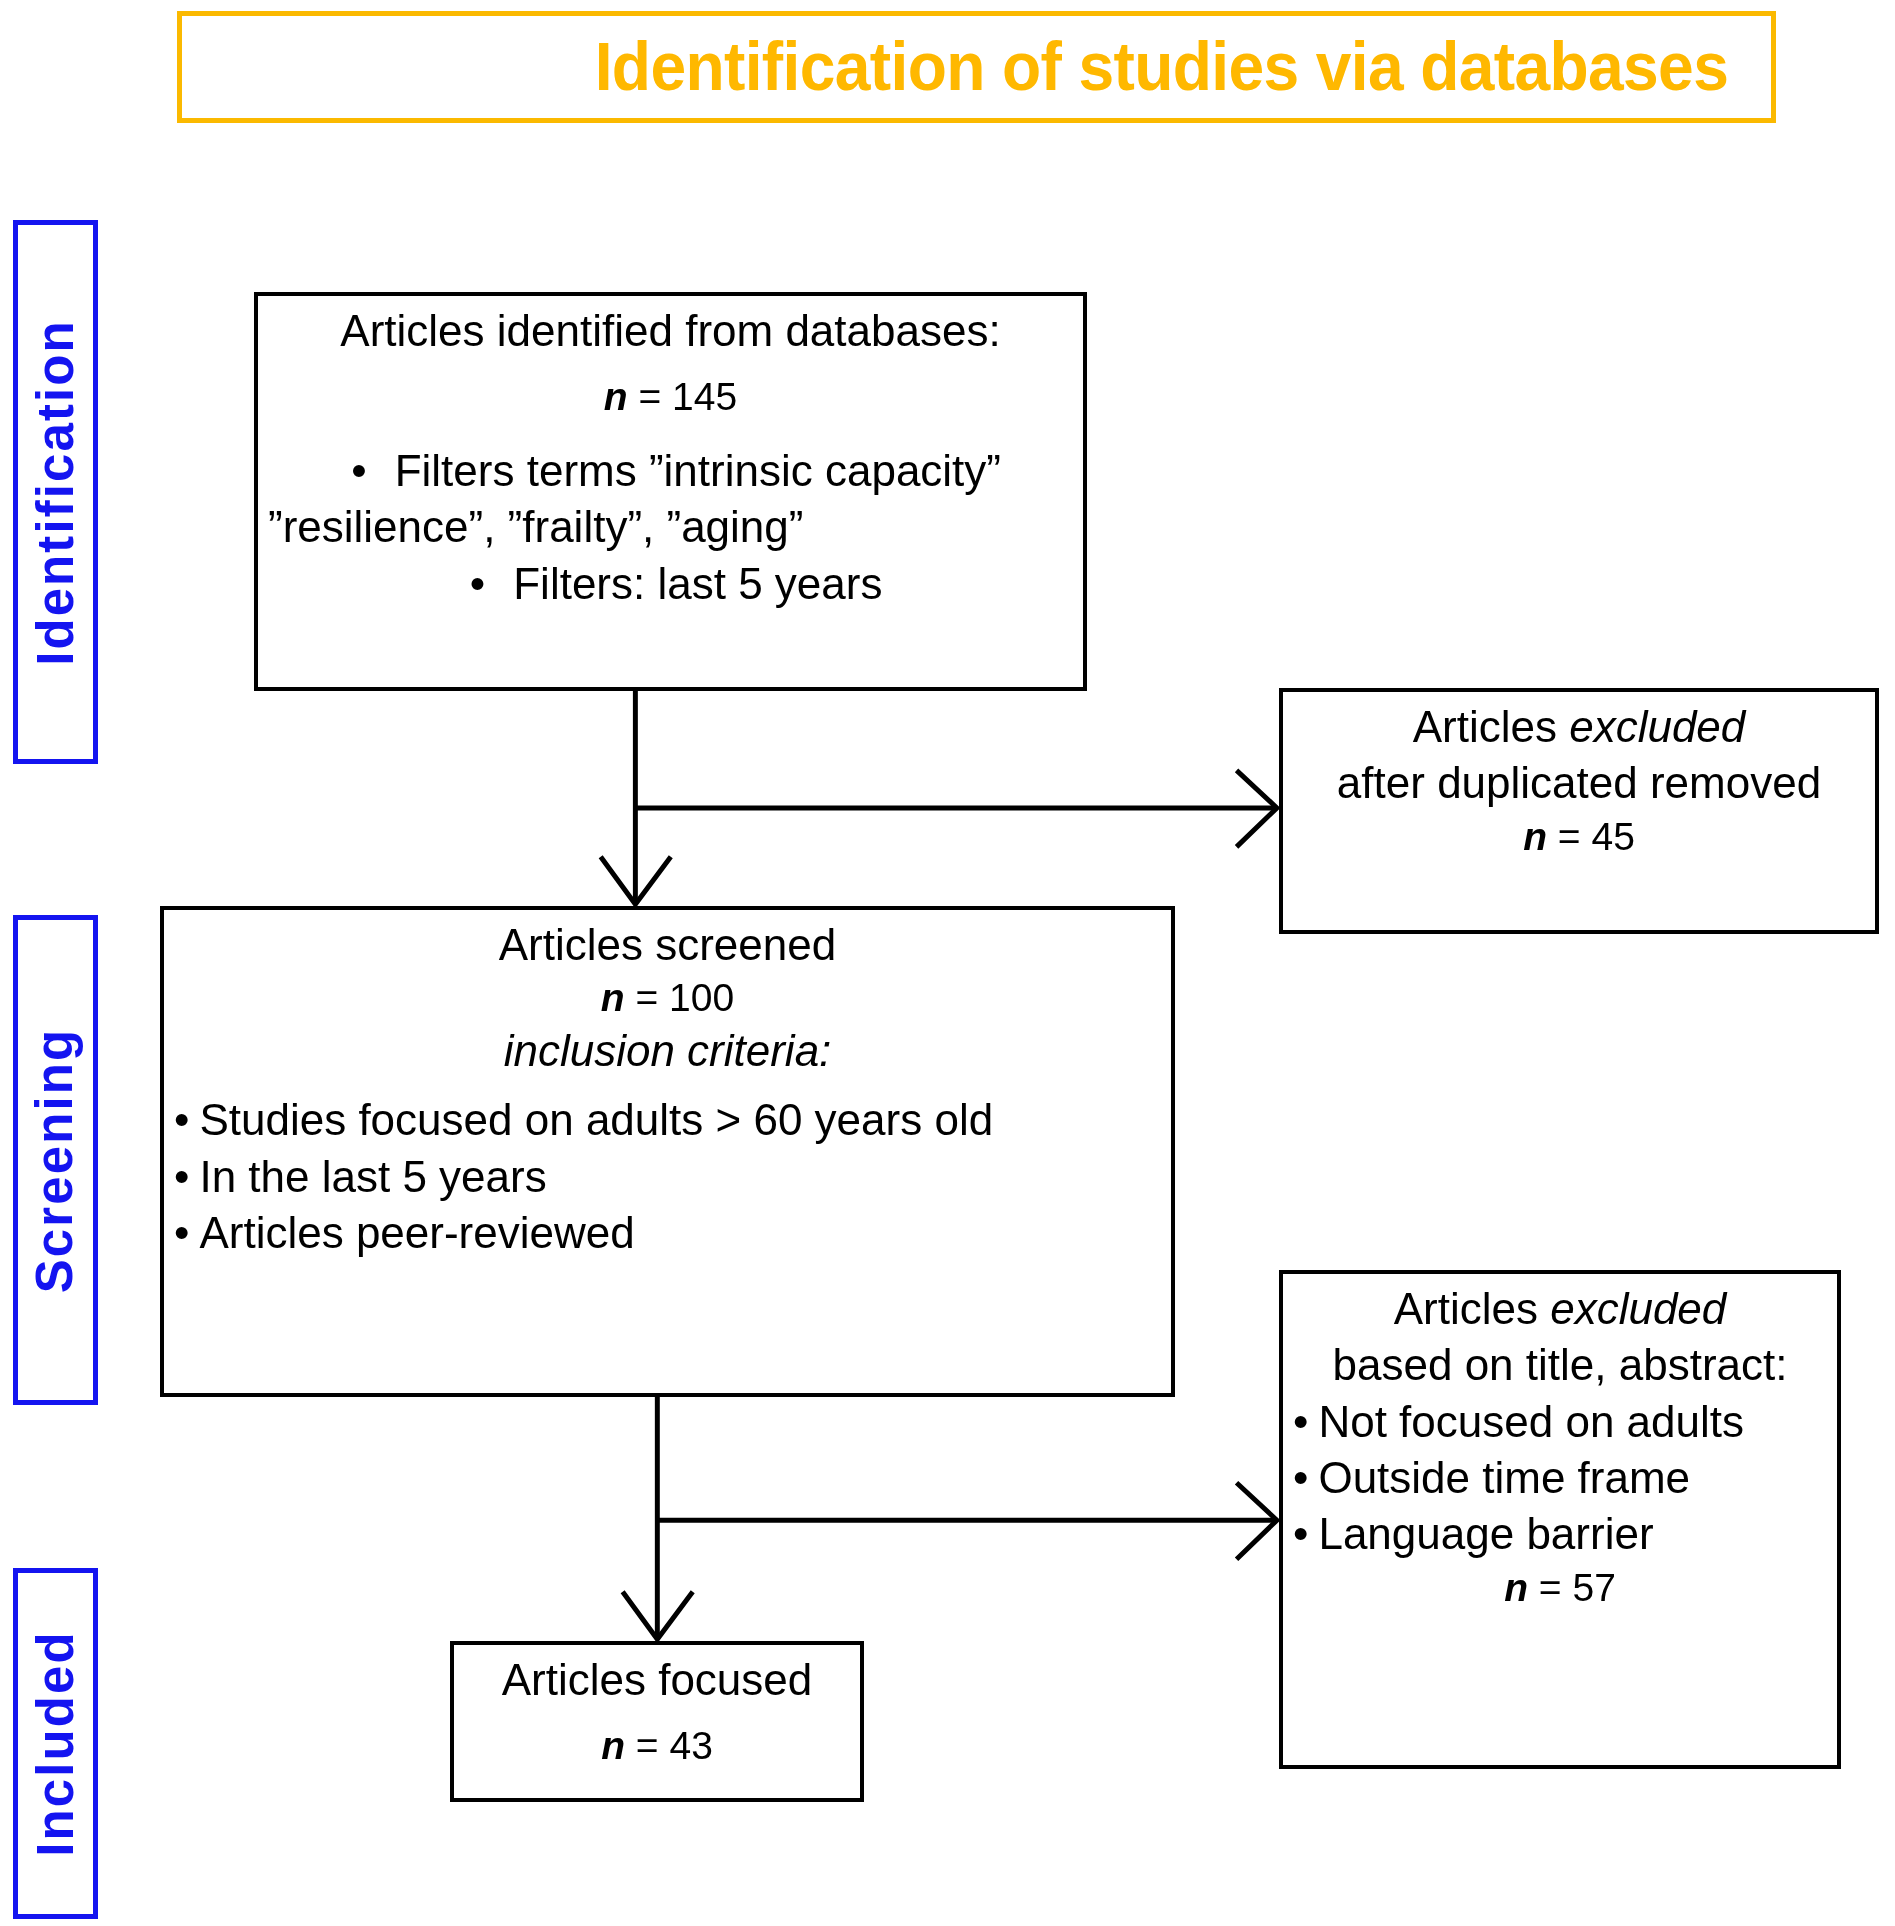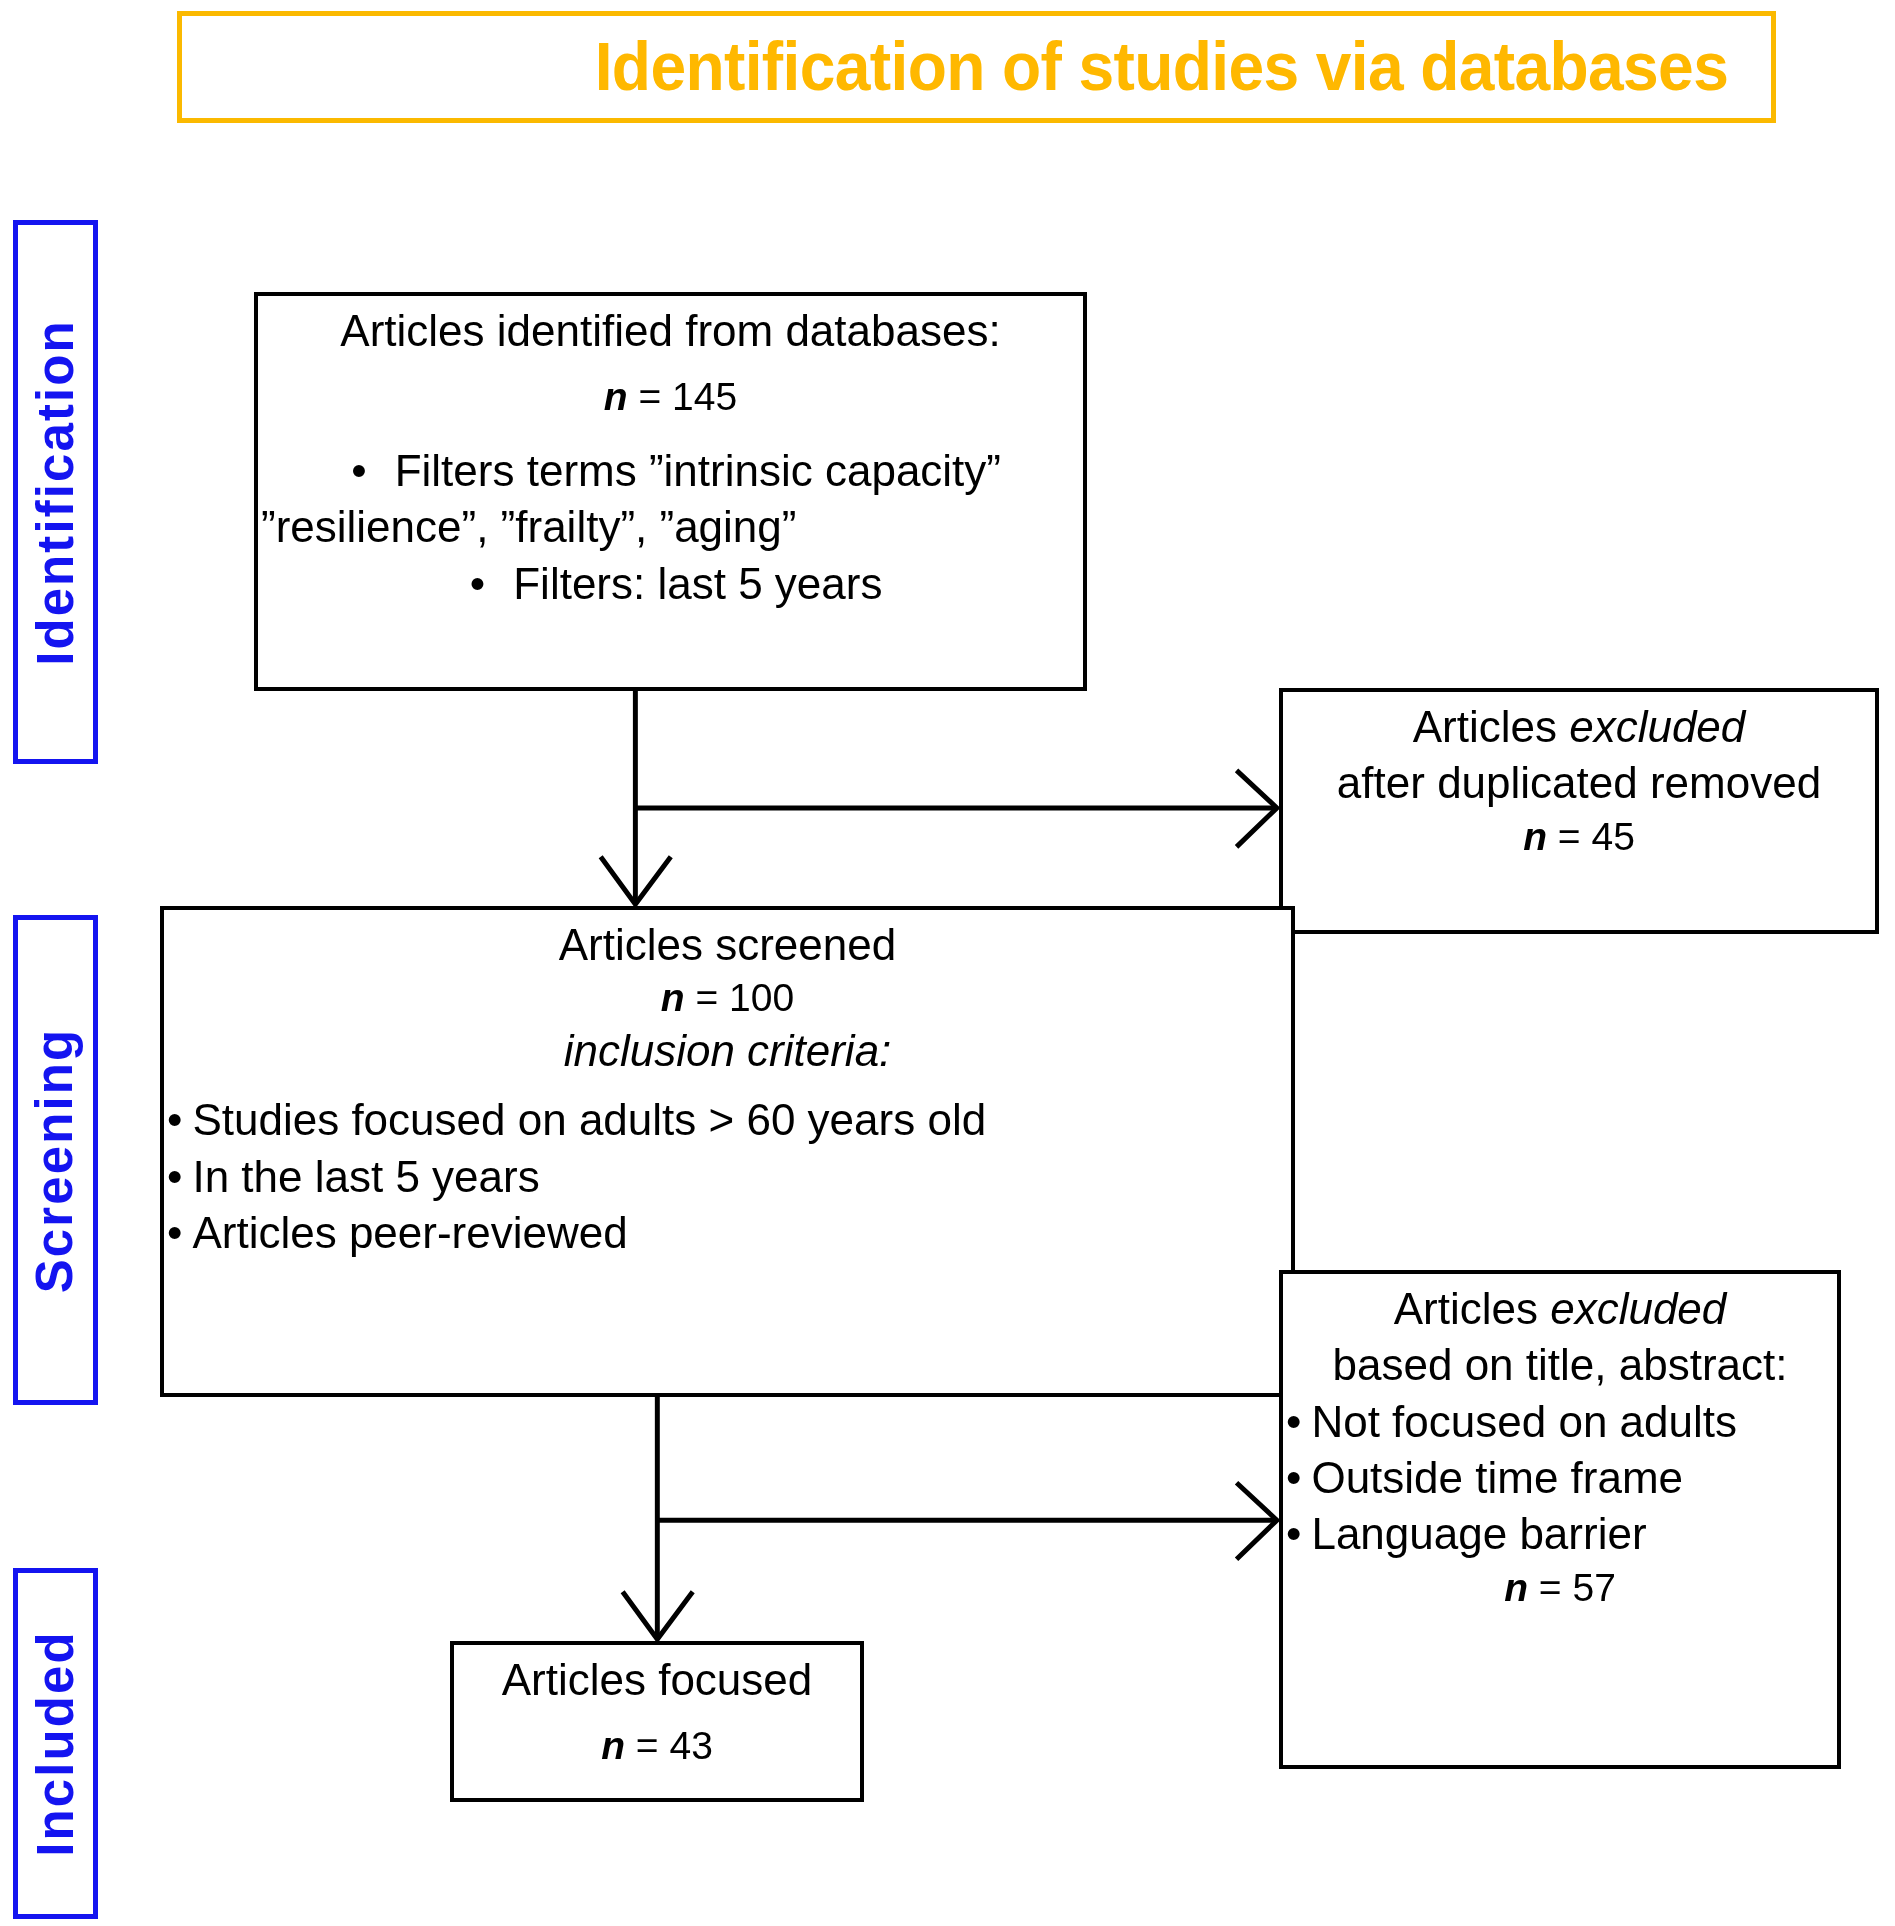--- a/index.html
+++ b/index.html
@@ -64,21 +64,21 @@
 
   
   .flow-box {
     position: absolute;
     border: 4.2px solid #000000;
     box-sizing: border-box;
     background: #ffffff;
     color: #000000;
     font-size: 44px;
     line-height: 1.28;
-    padding: 7px 3px;
+    padding: 7px 10px;
   }
   .ctr { text-align: center; }
   .lft { text-align: left; }
   .ital { font-style: italic; }
   .nitalic { font-style: italic; font-weight: bold; }
   .nline { font-size: 39px; }
   .bullet-line {
     display: block;
     white-space: nowrap;
   }
@@ -89,21 +89,21 @@
   .bullet-wide::before {
     content: "\2022";
     margin-right: 28px;
     margin-left: 11.3px;
   }
   .gap-sm { height: 12.7px; }
   .gap-md { height: 21px; }
 
   #box-identified { left: 254px;  top: 292px;  width: 833px; height: 399px; }
   #box-excluded-1 { left: 1279px; top: 688px;  width: 600px;  height: 246px; }
-  #box-screened   { left: 160px;  top: 906px; width: 1135px; height: 491px; }
+  #box-screened   { left: 160px;  top: 906px; width: 1015px; height: 491px; }
   #box-excluded-2 { left: 1279px; top: 1270px; width: 562px;  height: 499px; }
   #box-included   { left: 450px;  top: 1641px; width: 414px;  height: 161px; }
 
   
   #connectors {
     position: absolute;
     left: 0; top: 0;
     width: 1896px;
     height: 1926px;
     pointer-events: none;

